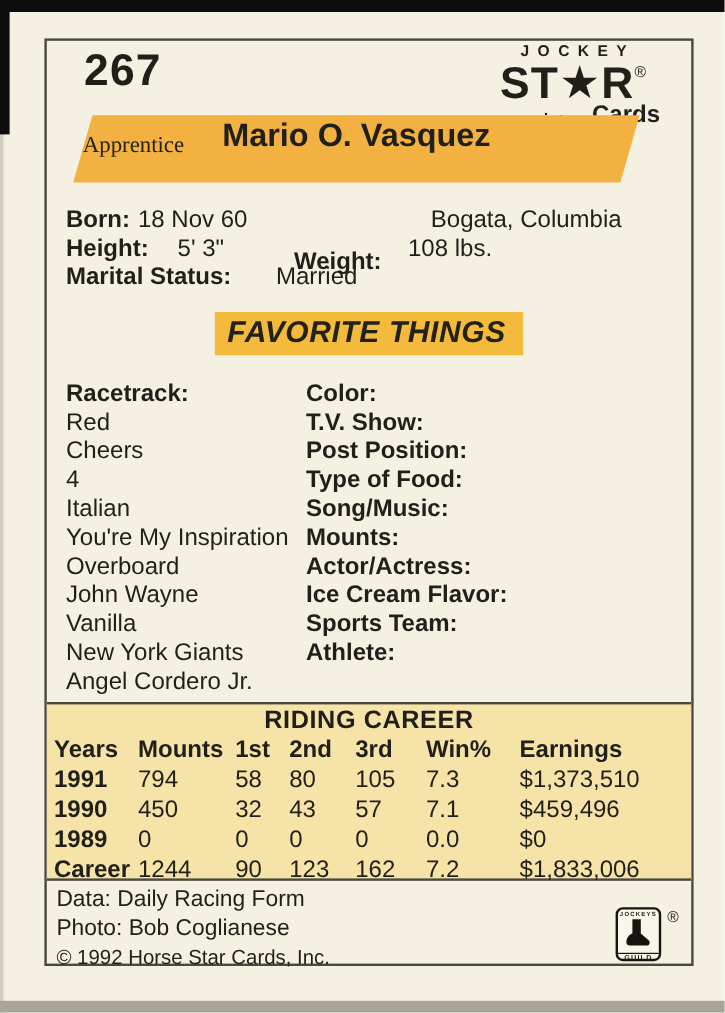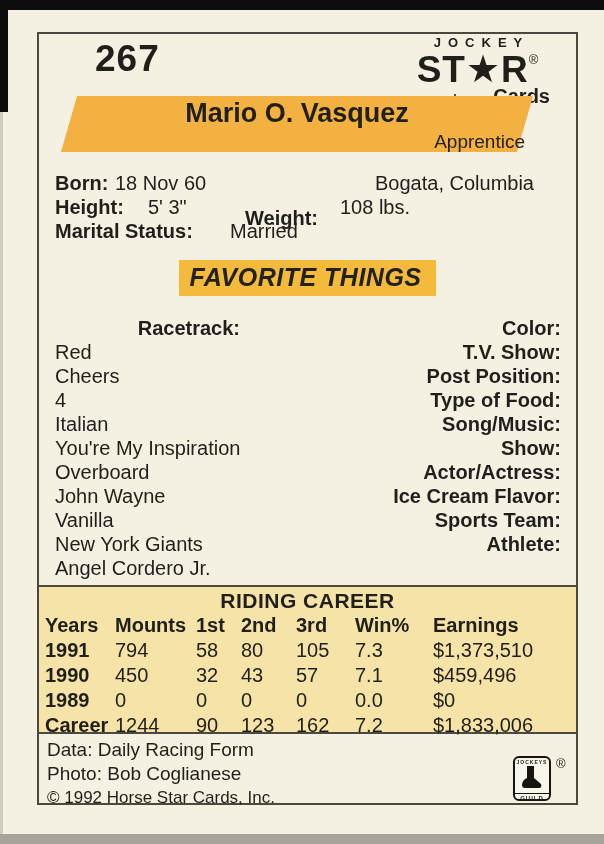--- a/index.html
+++ b/index.html
@@ -5,53 +5,53 @@
   html,body{margin:0;padding:0;background:#ffffff;}
   .scan{position:relative;width:604px;height:844px;background:#f4f0e2;overflow:hidden;
         font-family:"Liberation Sans",sans-serif;color:#201f1a;}
   .strip-top{position:absolute;left:0;top:0;width:604px;height:10px;background:#0c0c0c;}
   .strip-left{position:absolute;left:0;top:0;width:8px;height:112px;background:#0c0c0c;}
   .edge-left{position:absolute;left:0;top:0;width:3px;height:844px;background:rgba(90,84,66,.22);}
   .band-bottom{position:absolute;left:0;top:834px;width:604px;height:10px;background:#a9a49a;}
 
   .frame{position:absolute;left:37px;top:32px;width:537px;height:769px;border:2px solid #4a493f;}
 
-  .card-number{position:absolute;left:31px;top:4px;font-size:37px;font-weight:bold;letter-spacing:1px;margin-left:25px;}
+  .card-number{position:absolute;left:31px;top:4px;font-size:37px;font-weight:bold;letter-spacing:1px;}
 
   .brand{position:absolute;right:16px;top:2px;width:164px;text-align:center;line-height:1;}
   .brand .jockey{font-size:13px;font-weight:bold;letter-spacing:7px;padding-left:7px;}
   .brand .star-line{font-size:37px;font-weight:bold;letter-spacing:1px;margin-top:1px;white-space:nowrap;}
   .brand .star-glyph{font-family:"DejaVu Sans",sans-serif;font-size:38px;}
   .brand .reg{font-size:13px;vertical-align:18px;font-weight:normal;}
   .brand .cards{font-size:20px;font-weight:bold;text-align:right;padding-right:10px;margin-top:-2px;}
   .speck{position:absolute;background:#1a1914;border-radius:50%;}
   .sp1{width:3px;height:3px;left:64px;top:66px;}
   .sp2{width:2px;height:2px;left:58px;top:58px;}
   .sp3{width:3px;height:2px;left:70px;top:60px;}
 
   .banner-shape{position:absolute;left:30px;top:62px;width:456px;height:56px;background:#f2b140;transform:skewX(-16deg);}
   .banner-name{position:absolute;left:30px;top:64px;width:456px;text-align:center;font-size:27px;font-weight:bold;}
-  .banner-sub{position:absolute;left:30px;top:97px;width:456px;text-align:right;font-size:19px;}
+  .banner-sub{position:absolute;left:30px;top:77px;width:456px;text-align:left;font-size:19px;font-family:Liberation Serif, serif;}
 
   .bio{position:absolute;left:0;top:138px;width:537px;height:76px;font-size:20px;}
   .bio span{position:absolute;white-space:nowrap;line-height:22px;}
   .lab{font-weight:bold;}
   .p-born-l{left:16px;top:0;}   .p-born-v{left:76px;top:0;}
-  .p-bp-l{left:206px;top:0;}    .p-bp-v{left:336px;top:0;}
+  .p-bp-l{left:206px;top:0;}    .p-bp-v{left:320px;top:0;}
   .p-h-l{left:16px;top:24px;}   .p-h-v{left:109px;top:24px;}
   .p-w-l{left:206px;top:35px;}  .p-w-v{left:301px;top:24px;}
   .p-m-l{left:16px;top:48px;}   .p-m-v{left:191px;top:48px;}
 
   .fav-title-wrap{position:absolute;left:0;top:226px;width:537px;text-align:center;}
   .fav-title{display:inline-block;background:#f3ba3c;color:#23221a;font-size:25px;font-weight:bold;
              font-style:italic;padding:3px 14px 4px 10px;letter-spacing:.5px;}
 
   .fav-list{position:absolute;left:16px;top:282px;width:506px;display:grid;
             grid-template-columns:185px auto;column-gap:15px;font-size:20px;line-height:24px;}
-  .fav-label{font-weight:bold;text-align:right;white-space:nowrap;}
+  .fav-label{font-weight:bold;white-space:nowrap;}
   .fav-value{white-space:nowrap;}
 
   .career{position:absolute;left:0;top:551px;width:537px;height:145px;background:#f6e3a7;
           border-top:2px solid #4a493f;border-bottom:2px solid #4a493f;}
   .career-title{text-align:center;font-size:21px;font-weight:bold;letter-spacing:.5px;margin-top:2px;}
   .crow{display:grid;grid-template-columns:70px 81px 45px 55px 59px 78px 1fr;
         padding:0 28px 0 6px;font-size:20px;line-height:25px;}
   .crow .c0{text-align:left;font-weight:bold;}
   .crow .cn{text-align:left;}
   .crow.chead .cn,.crow.chead .c0{font-weight:bold;}
@@ -113,21 +113,21 @@
       <div class="fav-label">Color:</div>
       <div class="fav-value">Red</div>
       <div class="fav-label">T.V. Show:</div>
       <div class="fav-value">Cheers</div>
       <div class="fav-label">Post Position:</div>
       <div class="fav-value">4</div>
       <div class="fav-label">Type of Food:</div>
       <div class="fav-value">Italian</div>
       <div class="fav-label">Song/Music:</div>
       <div class="fav-value">You're My Inspiration</div>
-      <div class="fav-label">Show:</div>
+      <div class="fav-label">Mounts:</div>
       <div class="fav-value">Overboard</div>
       <div class="fav-label">Actor/Actress:</div>
       <div class="fav-value">John Wayne</div>
       <div class="fav-label">Ice Cream Flavor:</div>
       <div class="fav-value">Vanilla</div>
       <div class="fav-label">Sports Team:</div>
       <div class="fav-value">New York Giants</div>
       <div class="fav-label">Athlete:</div>
       <div class="fav-value">Angel Cordero Jr.</div>
     </div>

